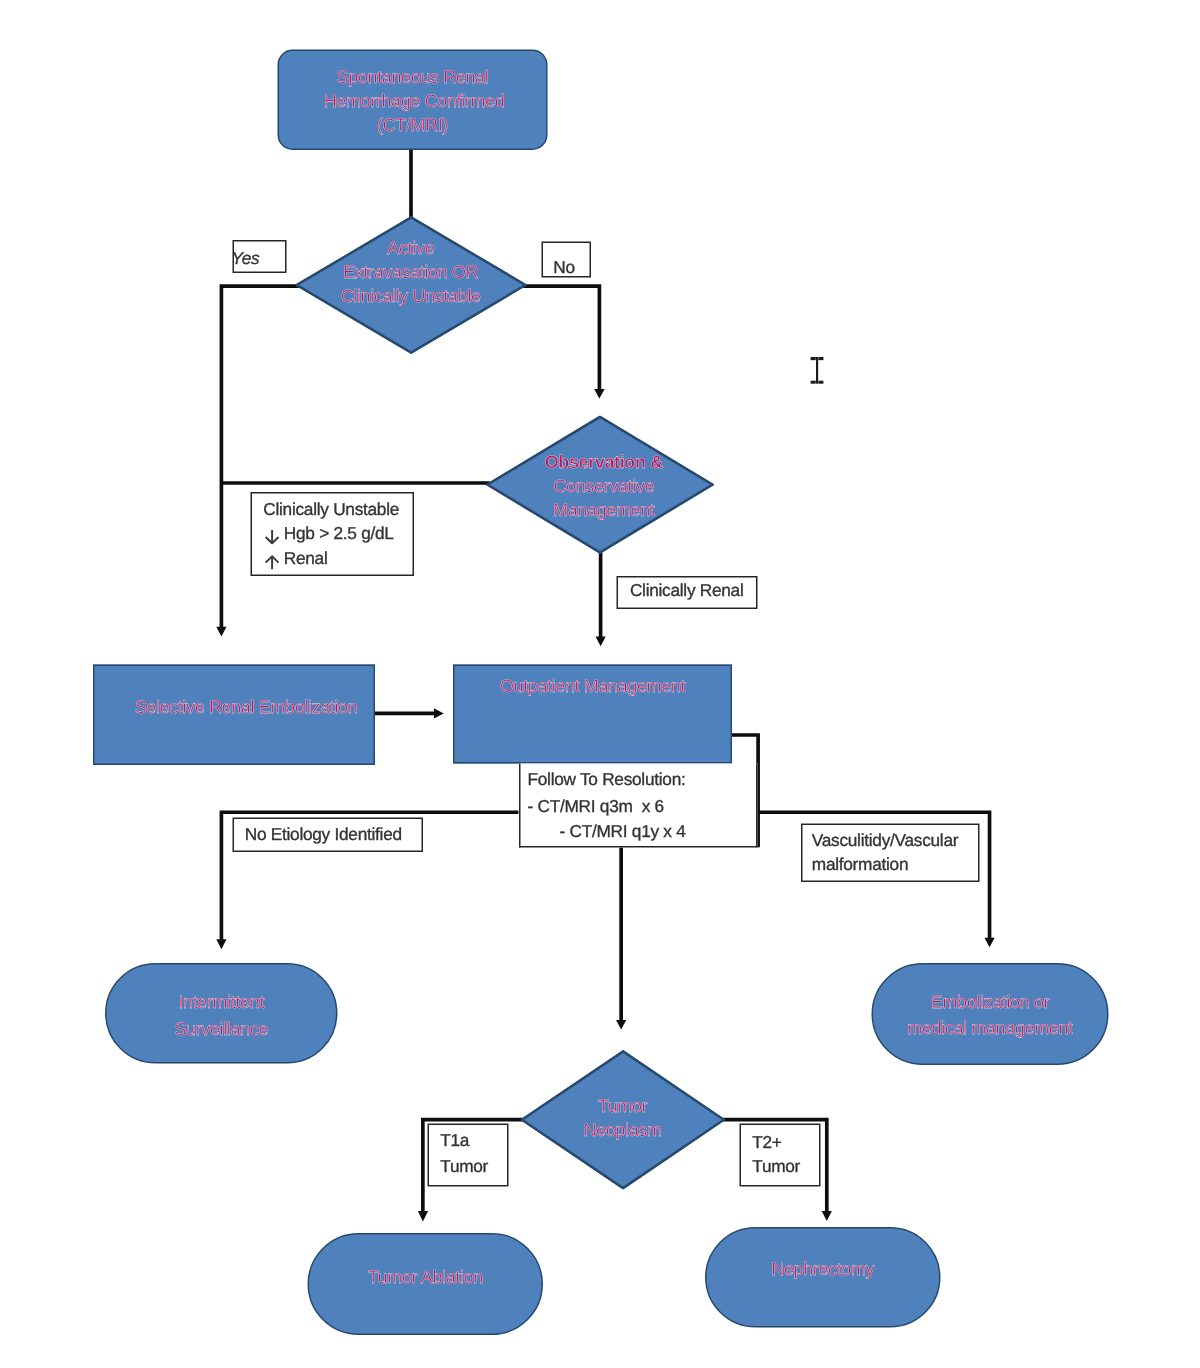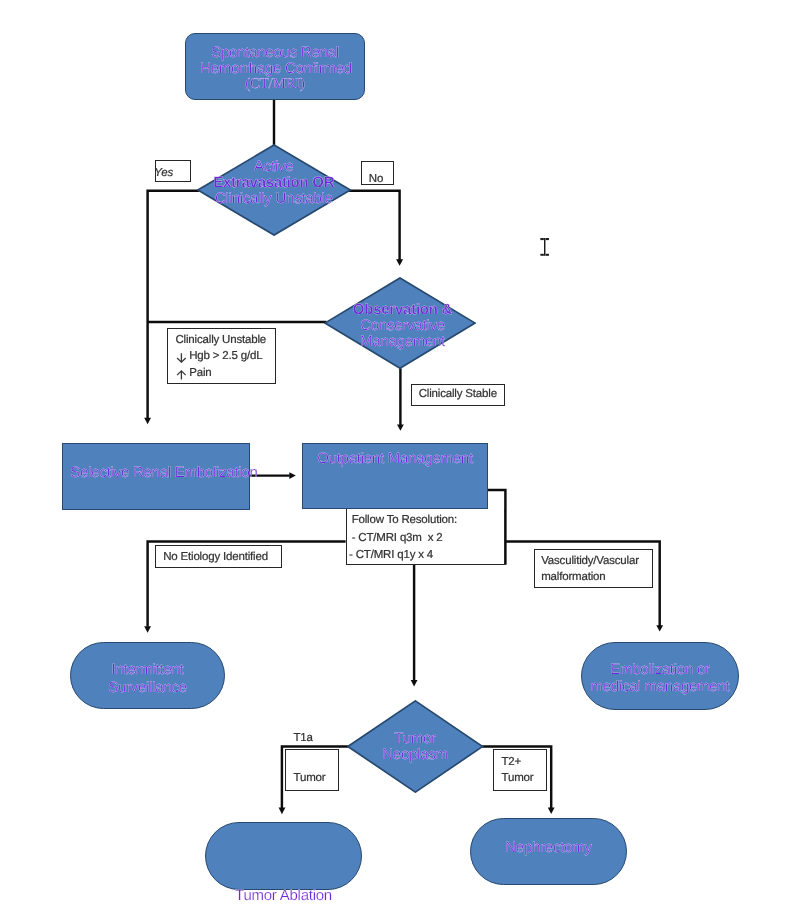--- a/index.html
+++ b/index.html
@@ -13,22 +13,22 @@
 
   .node{position:absolute;box-sizing:border-box;}
   .rrect{background:#4F81BD;border:1.4px solid #27496F;border-radius:10px;}
   .rect {background:#4F81BD;border:1.4px solid #27496F;}
   .pill {background:#4F81BD;border:1.4px solid #27496F;border-radius:999px;}
 
   .dia{position:absolute;}
   .dia svg{position:absolute;left:0;top:0;}
 
   
-  .cap{position:absolute;color:#6d28d9;text-align:center;white-space:nowrap;
-       font-size:15px;line-height:1;letter-spacing:-0.25px;
+  .cap{position:absolute;color:#be185d;text-align:center;white-space:nowrap;
+       font-size:12px;line-height:1;letter-spacing:-0.25px;
        -webkit-text-stroke:0.2px #ffffff;}
 
   
   .lbl{position:absolute;box-sizing:border-box;background:#fff;
        border:1.45px solid #262626;}
   .ltxt{position:absolute;color:#333333;white-space:pre;
         font-size:11.5px;line-height:1;letter-spacing:-0.18px;
         -webkit-text-stroke:0.22px #333333;}
 
   .cursor{position:absolute;}
@@ -62,29 +62,29 @@
       <polygon points="659.7,631.5 656.3,625.2 663.1,625.2"></polygon>
       <polygon points="414.1,686.4 410.7,680.0 417.5,680.0"></polygon>
       <polygon points="281.9,814.3 278.6,807.4 285.4,807.4"></polygon>
       <polygon points="551.2,814.0 547.8,807.4 554.6,807.4"></polygon>
     </g>
   </svg>
 
   <div class="node rrect" style="left:184.8px;top:32.9px;width:180.2px;height:66.9px;"></div>
   <div class="cap" style="left:185px;top:45.40px;width:180px;">Spontaneous Renal</div>
   <div class="cap" style="left:186px;top:61.3px;width:180px;">Hemorrhage Confirmed</div>
-  <div class="cap" style="left:185px;top:76.7px;width:180px;font-family:Liberation Serif, serif;">(CT/MRI)</div>
+  <div class="cap" style="left:185px;top:76.7px;width:180px;">(CT/MRI)</div>
 
   <div class="dia" style="left:196.7px;top:144.3px;width:154.1px;height:92px;">
     <svg width="155" height="92" viewBox="0 0 155 92">
       <polygon points="77.1,0.9 153.3,46 77.1,91.1 0.9,46" fill="#4F81BD" stroke="#27496F" stroke-width="1.7"></polygon>
     </svg>
   </div>
   <div class="cap" style="left:196.8px;top:158.70px;width:154px;">Active</div>
-  <div class="cap" style="left:196.8px;top:174.70px;width:154px;font-weight:bold;">Extravasation OR</div>
+  <div class="cap" style="left:196.8px;top:174.70px;width:154px;">Extravasation OR</div>
   <div class="cap" style="left:196.8px;top:190.70px;width:154px;">Clinically Unstable</div>
 
   <div class="dia" style="left:324.2px;top:276.8px;width:152px;height:92.2px;">
     <svg width="152" height="93" viewBox="0 0 152 93">
       <polygon points="76,0.9 151.1,46.1 76,91.3 0.9,46.1" fill="#4F81BD" stroke="#27496F" stroke-width="1.7"></polygon>
     </svg>
   </div>
   <div class="cap" style="left:326.5px;top:301.50px;width:152px;font-weight:bold;">Observation &amp;</div>
   <div class="cap" style="left:326.5px;top:317.80px;width:152px;">Conservative</div>
   <div class="cap" style="left:326.5px;top:334.20px;width:152px;">Management</div>
@@ -105,59 +105,59 @@
 
   <div class="dia" style="left:346.7px;top:699.8px;width:136.6px;height:93px;">
     <svg width="137" height="93" viewBox="0 0 137 93">
       <polygon points="68.4,0.9 135.6,46.5 68.4,92.1 0.9,46.5" fill="#4F81BD" stroke="#27496F" stroke-width="1.7"></polygon>
     </svg>
   </div>
   <div class="cap" style="left:347px;top:730.5px;width:136px;">Tumor</div>
   <div class="cap" style="left:347px;top:747.00px;width:136px;">Neoplasm</div>
 
   <div class="node pill" style="left:204.6px;top:822.0px;width:157.8px;height:67.5px;"></div>
-  <div class="cap" style="left:205px;top:844.8px;width:157px;margin-top:43px;">Tumor Ablation</div>
+  <div class="cap" style="left:205px;top:844.8px;width:157px;">Tumor Ablation</div>
 
   <div class="node pill" style="left:469.6px;top:817.5px;width:157.1px;height:67.5px;"></div>
   <div class="cap" style="left:470px;top:840.1px;width:157px;">Nephrectomy</div>
 
   <div class="lbl" style="left:154.6px;top:159.6px;width:36px;height:22.7px;"></div>
   <div class="ltxt" style="left:137px;top:167.8px;width:36px;text-align:right;font-style:italic;">Yes</div>
 
   <div class="lbl" style="left:360.7px;top:161.1px;width:33px;height:24.4px;"></div>
   <div class="ltxt" style="left:359.5px;top:174px;width:33px;text-align:center;">No</div>
 
   <div class="lbl" style="left:166.7px;top:327.6px;width:109.6px;height:56.6px;"></div>
   <div class="ltxt" style="left:175.5px;top:335.40px;">Clinically Unstable</div>
   <svg style="position:absolute;left:175.5px;top:352.5px;" width="11" height="10" viewBox="0 0 11 10">
     <path d="M5.4 0.3 V8.9 M1.1 5.0 L5.4 9.2 L9.7 5.0" fill="none" stroke="#3a3a3a" stroke-width="1.3" stroke-linecap="butt" stroke-linejoin="miter"></path>
   </svg>
   <div class="ltxt" style="left:189.2px;top:350.6px;">Hgb &gt; 2.5 g/dL</div>
   <svg style="position:absolute;left:175.5px;top:369.5px;" width="11" height="10" viewBox="0 0 11 10">
     <path d="M5.4 9.5 V0.9 M1.1 5.1 L5.4 0.9 L9.7 5.1" fill="none" stroke="#3a3a3a" stroke-width="1.3" stroke-linecap="butt" stroke-linejoin="miter"></path>
   </svg>
-  <div class="ltxt" style="left:189.2px;top:367.6px;">Pain</div>
+  <div class="ltxt" style="left:189.2px;top:367.6px;">Renal</div>
 
   <div class="lbl" style="left:411.0px;top:384.0px;width:94.0px;height:21.5px;"></div>
-  <div class="ltxt" style="left:410.8px;top:389.00px;width:94px;text-align:center;">Clinically Stable</div>
+  <div class="ltxt" style="left:410.8px;top:389.00px;width:94px;text-align:center;">Clinically Renal</div>
 
   <div class="lbl" style="left:345.6px;top:509.3px;width:159.9px;height:55.6px;border-top:none;"></div>
   <div class="ltxt" style="left:351.7px;top:515.00px;">Follow To Resolution:</div>
-  <div class="ltxt" style="left:351.7px;top:533.00px;">- CT/MRI q3m  x 2</div>
-  <div class="ltxt" style="left:349px;top:550.30px;">- CT/MRI q1y x 4</div>
+  <div class="ltxt" style="left:351.7px;top:533.00px;">- CT/MRI q3m  x 6</div>
+  <div class="ltxt" style="left:373px;top:550.30px;">- CT/MRI q1y x 4</div>
 
   <div class="lbl" style="left:154.9px;top:545.4px;width:127.4px;height:22.8px;"></div>
   <div class="ltxt" style="left:152px;top:551.60px;width:127px;text-align:center;">No Etiology Identified</div>
 
   <div class="lbl" style="left:534.2px;top:549.4px;width:118.8px;height:38.2px;"></div>
   <div class="ltxt" style="left:541.2px;top:556.20px;">Vasculitidy/Vascular</div>
   <div class="ltxt" style="left:541.2px;top:572.40px;">malformation</div>
 
   <div class="lbl" style="left:285.3px;top:749.3px;width:53.5px;height:41.4px;"></div>
-  <div class="ltxt" style="left:293.5px;top:733px;">T1a</div>
+  <div class="ltxt" style="left:293.5px;top:756px;">T1a</div>
   <div class="ltxt" style="left:293.5px;top:773.20px;">Tumor</div>
 
   <div class="lbl" style="left:493.1px;top:749.3px;width:53.7px;height:41.6px;"></div>
   <div class="ltxt" style="left:501.5px;top:756.80px;">T2+</div>
   <div class="ltxt" style="left:501.5px;top:773.00px;">Tumor</div>
 
   <svg class="cursor" style="left:539px;top:236px;" width="13" height="22" viewBox="0 0 13 22">
     <g fill="#1c1c1c">
       <rect x="5.0" y="2.0" width="1.45" height="17.8"></rect>
       <rect x="1.4" y="2.0" width="3.45" height="2.1"></rect>

